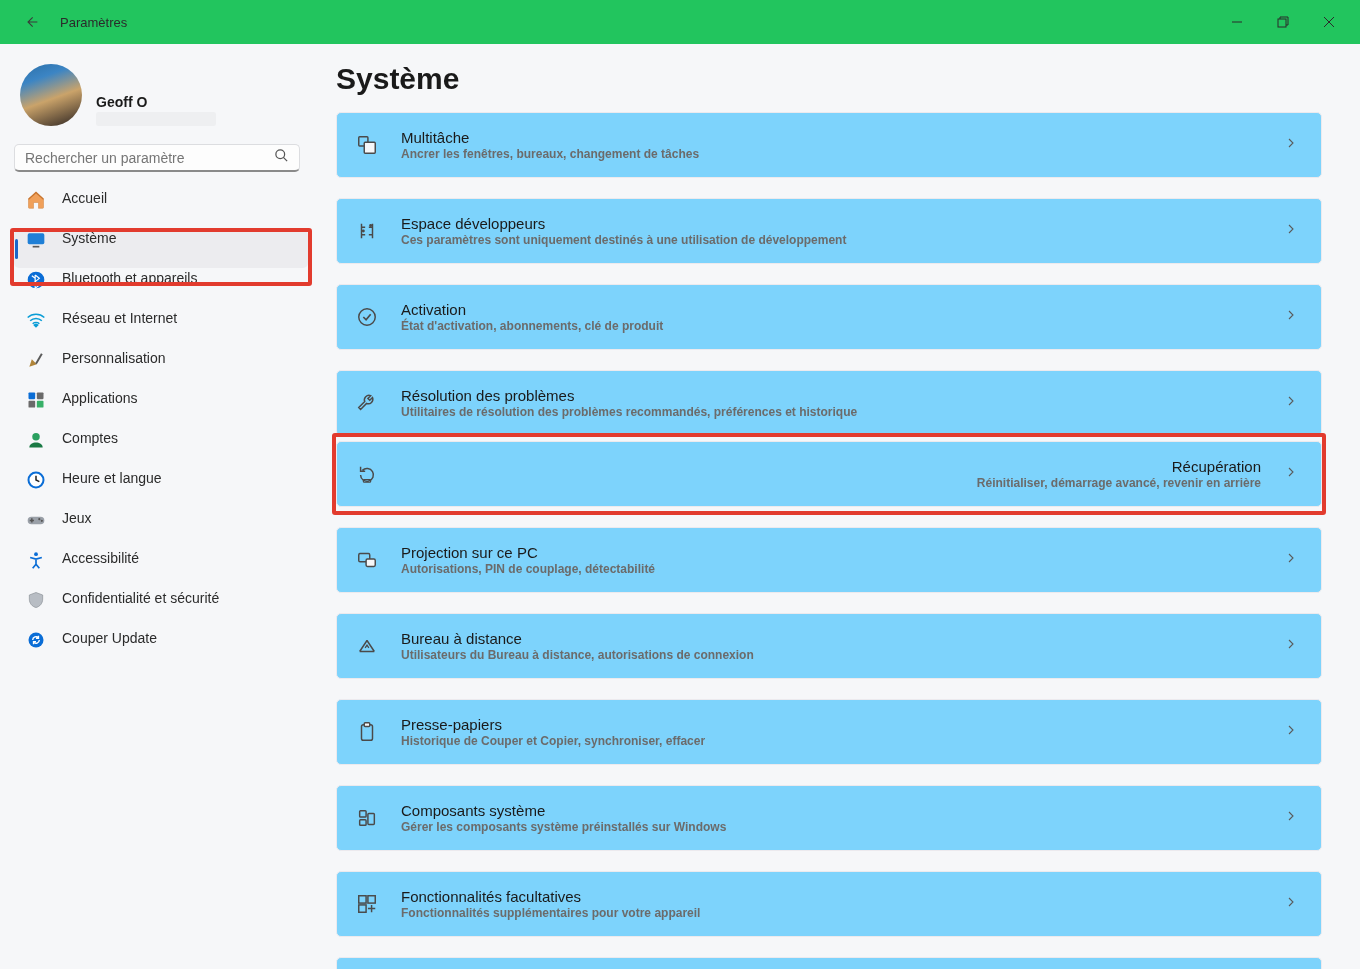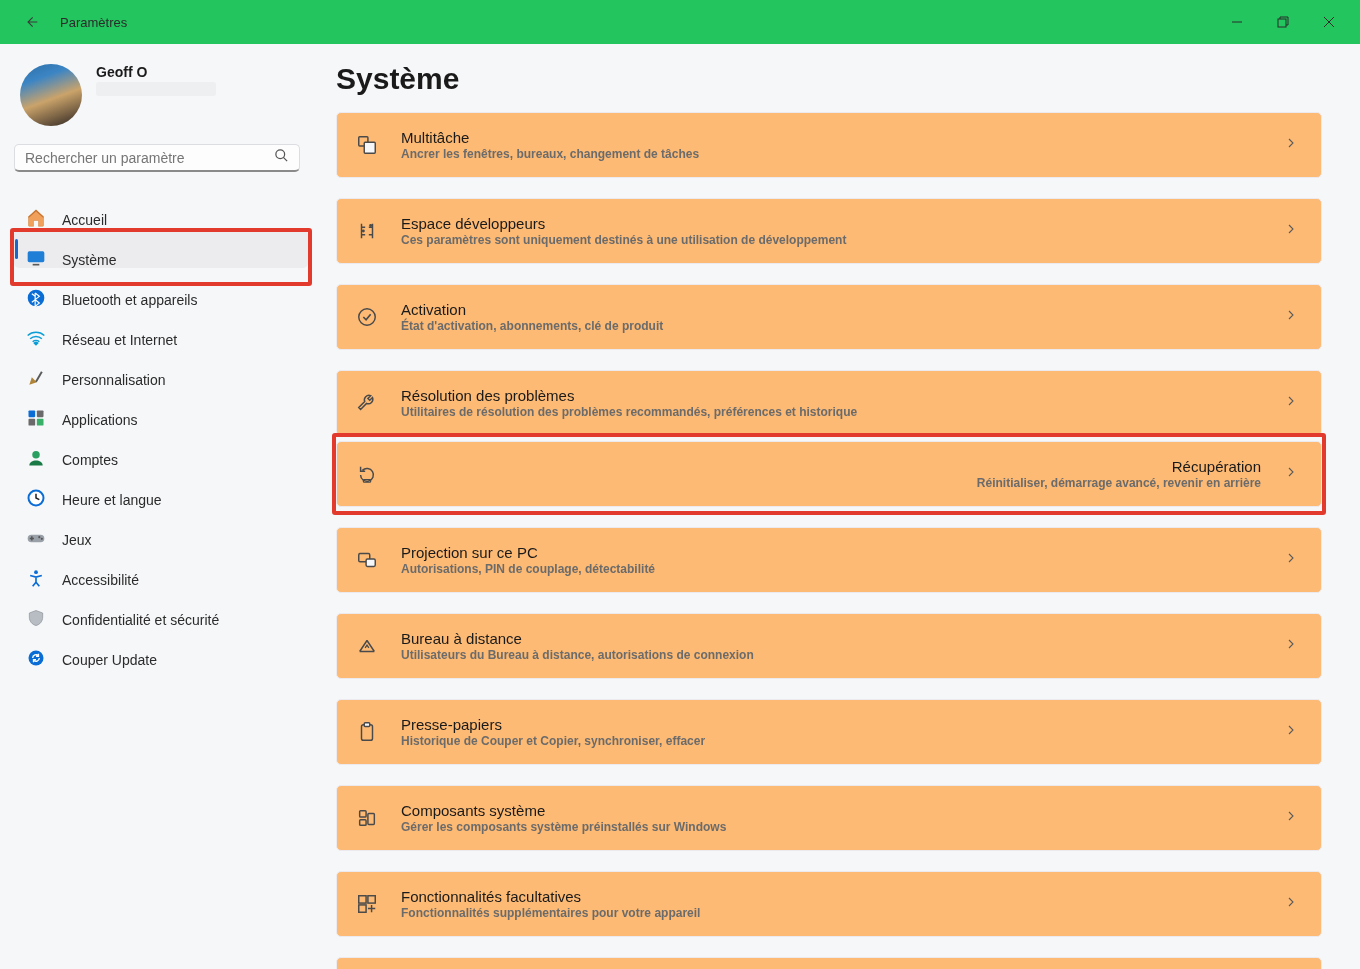--- a/index.html
+++ b/index.html
@@ -30,21 +30,21 @@
     display:flex;
     height: calc(969px - 44px);
   }
   .sidebar {
     width: 318px;
     padding: 12px 0 0 14px;
     flex-shrink:0;
   }
   .profile {
     display:flex;
-    align-items:flex-start;
+    align-items:flex-end;
     gap:14px;
     padding: 8px 6px 18px 6px;
   }
   .avatar {
     width:62px; height:62px; border-radius:50%;
     background: linear-gradient(160deg,#2b6fa8 0%, #3c85c4 25%, #caa36a 55%, #2a2220 100%);
     flex-shrink:0;
   }
   .profile-text { display:flex; flex-direction:column; gap:2px;}
   .profile-name { font-weight:600; font-size:14px; color:#1a1a1a;}
@@ -62,21 +62,21 @@
     padding:0 10px;
   }
   .search input {
     flex:1; border:none; outline:none; background:transparent;
     font-size:14px; color:#555;
   }
   .search .sicon { color:#555; }
 
   .nav { display:flex; flex-direction:column; gap:2px; padding-right:10px; position:relative;}
   .nav-item {
-    display:flex; align-items:flex-end; gap:16px;
+    display:flex; align-items:flex-start; gap:16px;
     height:38px;
     padding:0 10px 0 12px;
     border-radius:5px;
     font-size:14px;
     color:#2b2b2b;
     cursor:pointer;
     position:relative;
   }
   .nav-item.active {
     background:#ececef;
@@ -101,21 +101,21 @@
   
   .main {
     flex:1;
     padding: 18px 38px 20px 18px;
     overflow-y:auto;
     position:relative;
   }
   .main h1 { font-size:30px; font-weight:600; margin-bottom:16px; color:#1a1a1a;}
   .cards { display:flex; flex-direction:column; gap:5px;}
   .card {
-    background:#fdba74;
+    background:#7dd3fc;
     border:1px solid #eceaee;
     border-radius:5px;
     min-height:66px;
     display:flex;
     align-items:center;
     padding:12px 22px 12px 18px;
     gap:22px;
     cursor:pointer;
   }
   .card + .card { margin-top:0;text-align:right;}

